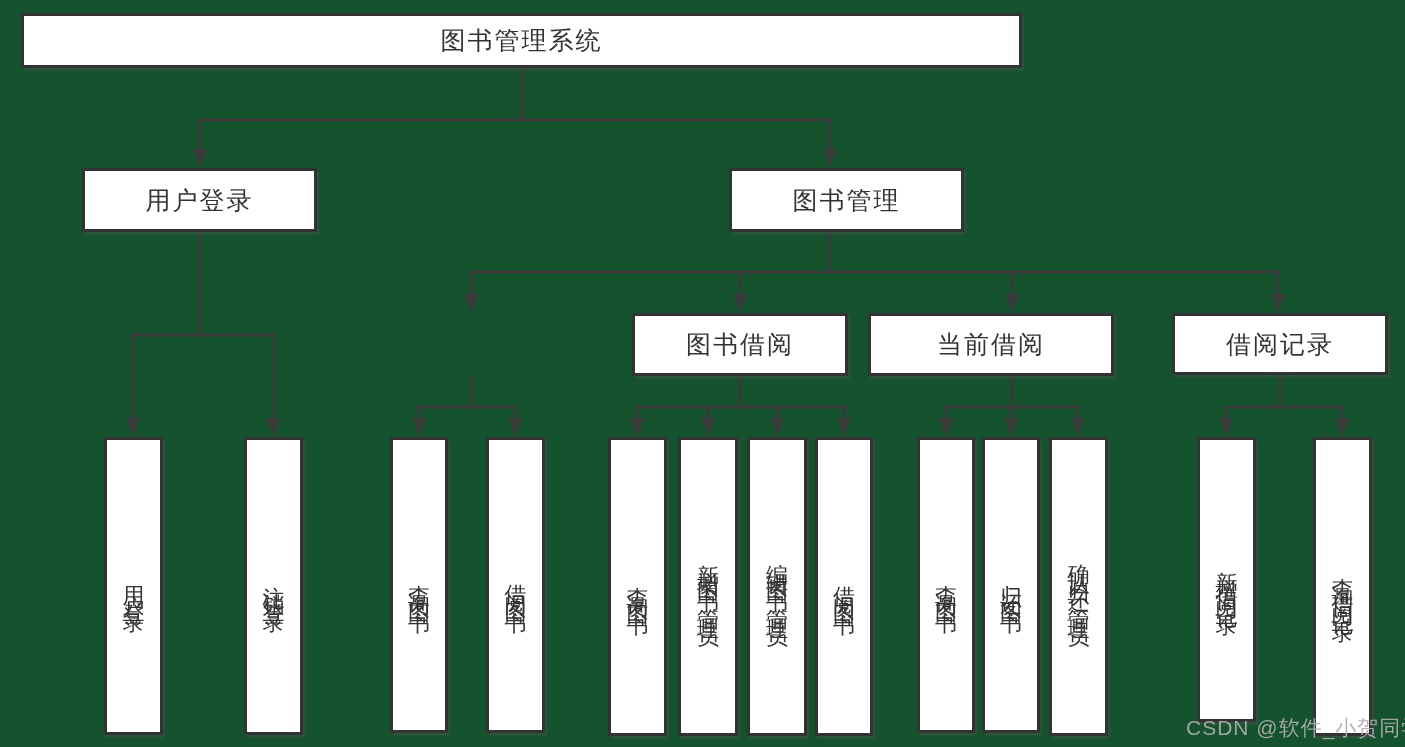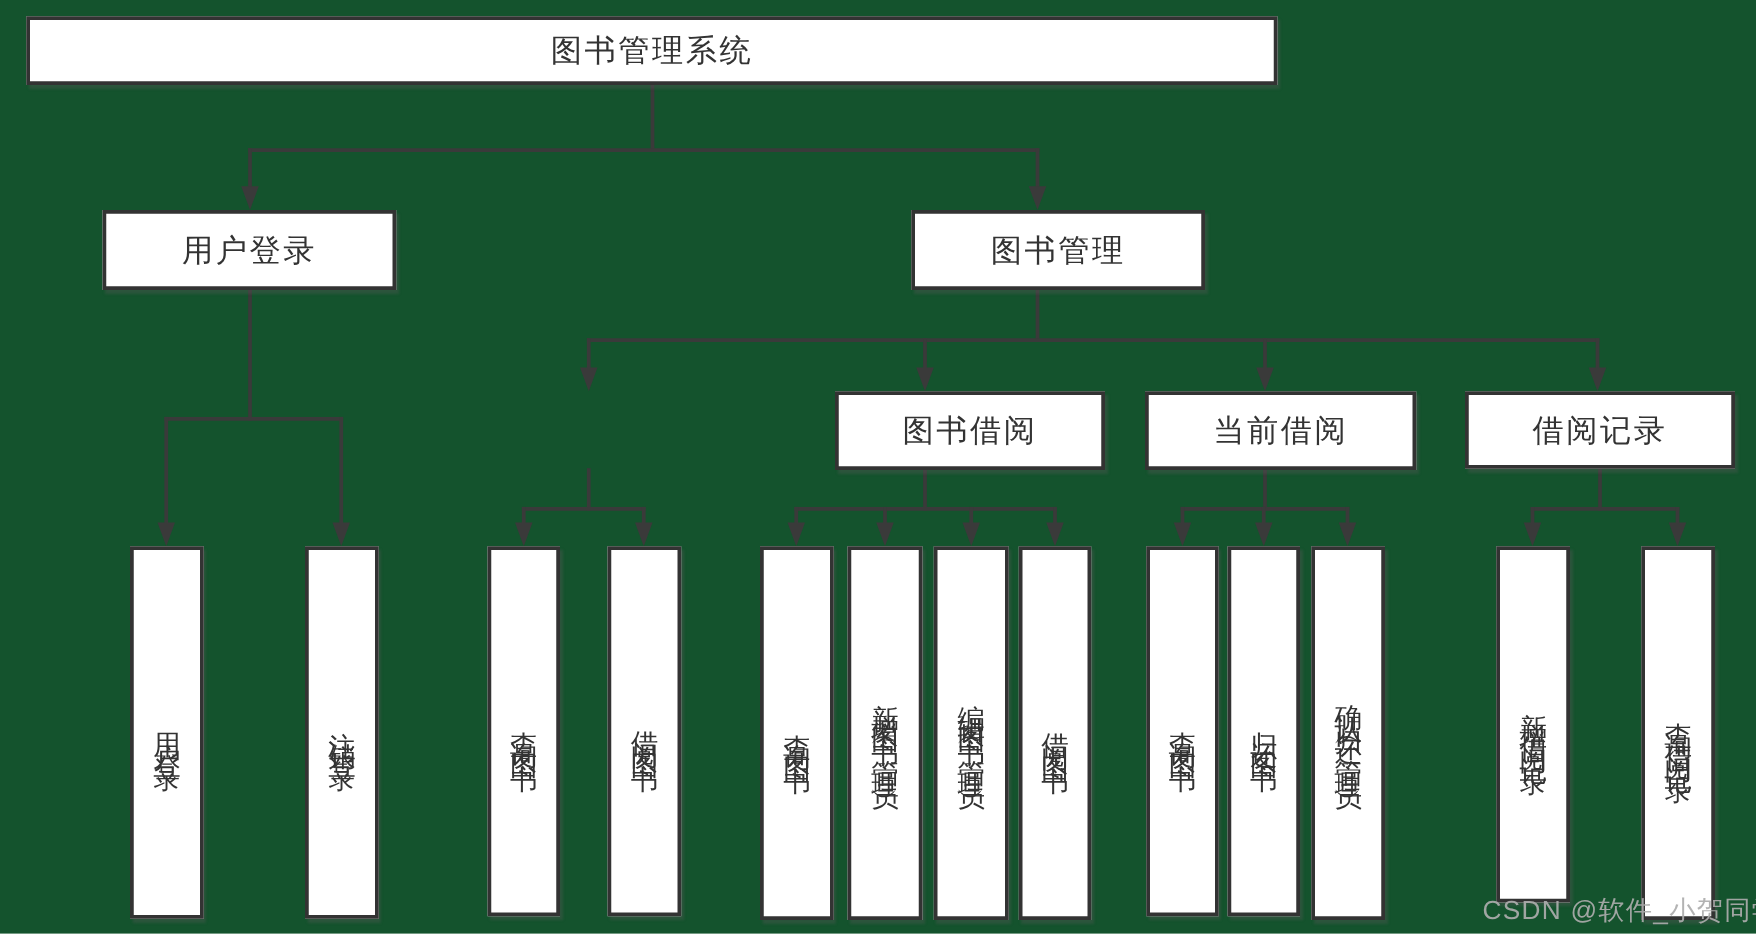--- a/index.html
+++ b/index.html
@@ -44,22 +44,22 @@
     text-orientation: mixed;
     font-size: 22px;
     letter-spacing: 9px;
     line-height: 1;
   }
   
   .n-root { left: 21px;  top: 13px;  width: 1001px; height: 55px; }
   .n-l2a  { left: 82px;  top: 168px; width: 235px;  height: 64px; }
   .n-l2b  { left: 712px; top: 168px; width: 235px;  height: 64px; margin-left: 17px; }
   .n-l3a  { left: 363px; top: 313px; width: 216px;  height: 63px; }
-  .n-l3b  { left: 632px; top: 313px; width: 216px;  height: 63px; margin-left: 36px; }
-  .n-l3c  { left: 916px; top: 313px; width: 217px;  height: 63px; }
+  .n-l3b  { left: 632px; top: 313px; width: 216px;  height: 63px; }
+  .n-l3c  { left: 868px; top: 313px; width: 246px;  height: 63px; }
   .n-l3d  { left: 1172px;top: 313px; width: 216px;  height: 62px; }
   
   .n-L1  { left: 104px;  top: 437px; width: 59px; height: 298px; }
   .n-L2  { left: 244px;  top: 437px; width: 59px; height: 298px; }
   .n-L3  { left: 390px;  top: 437px; width: 58px; height: 296px; }
   .n-L4  { left: 486px;  top: 437px; width: 59px; height: 296px; }
   .n-L5  { left: 608px;  top: 437px; width: 59px; height: 299px; }
   .n-L6  { left: 678px;  top: 437px; width: 60px; height: 299px; }
   .n-L7  { left: 747px;  top: 437px; width: 60px; height: 299px; }
   .n-L8  { left: 815px;  top: 437px; width: 58px; height: 299px; }

